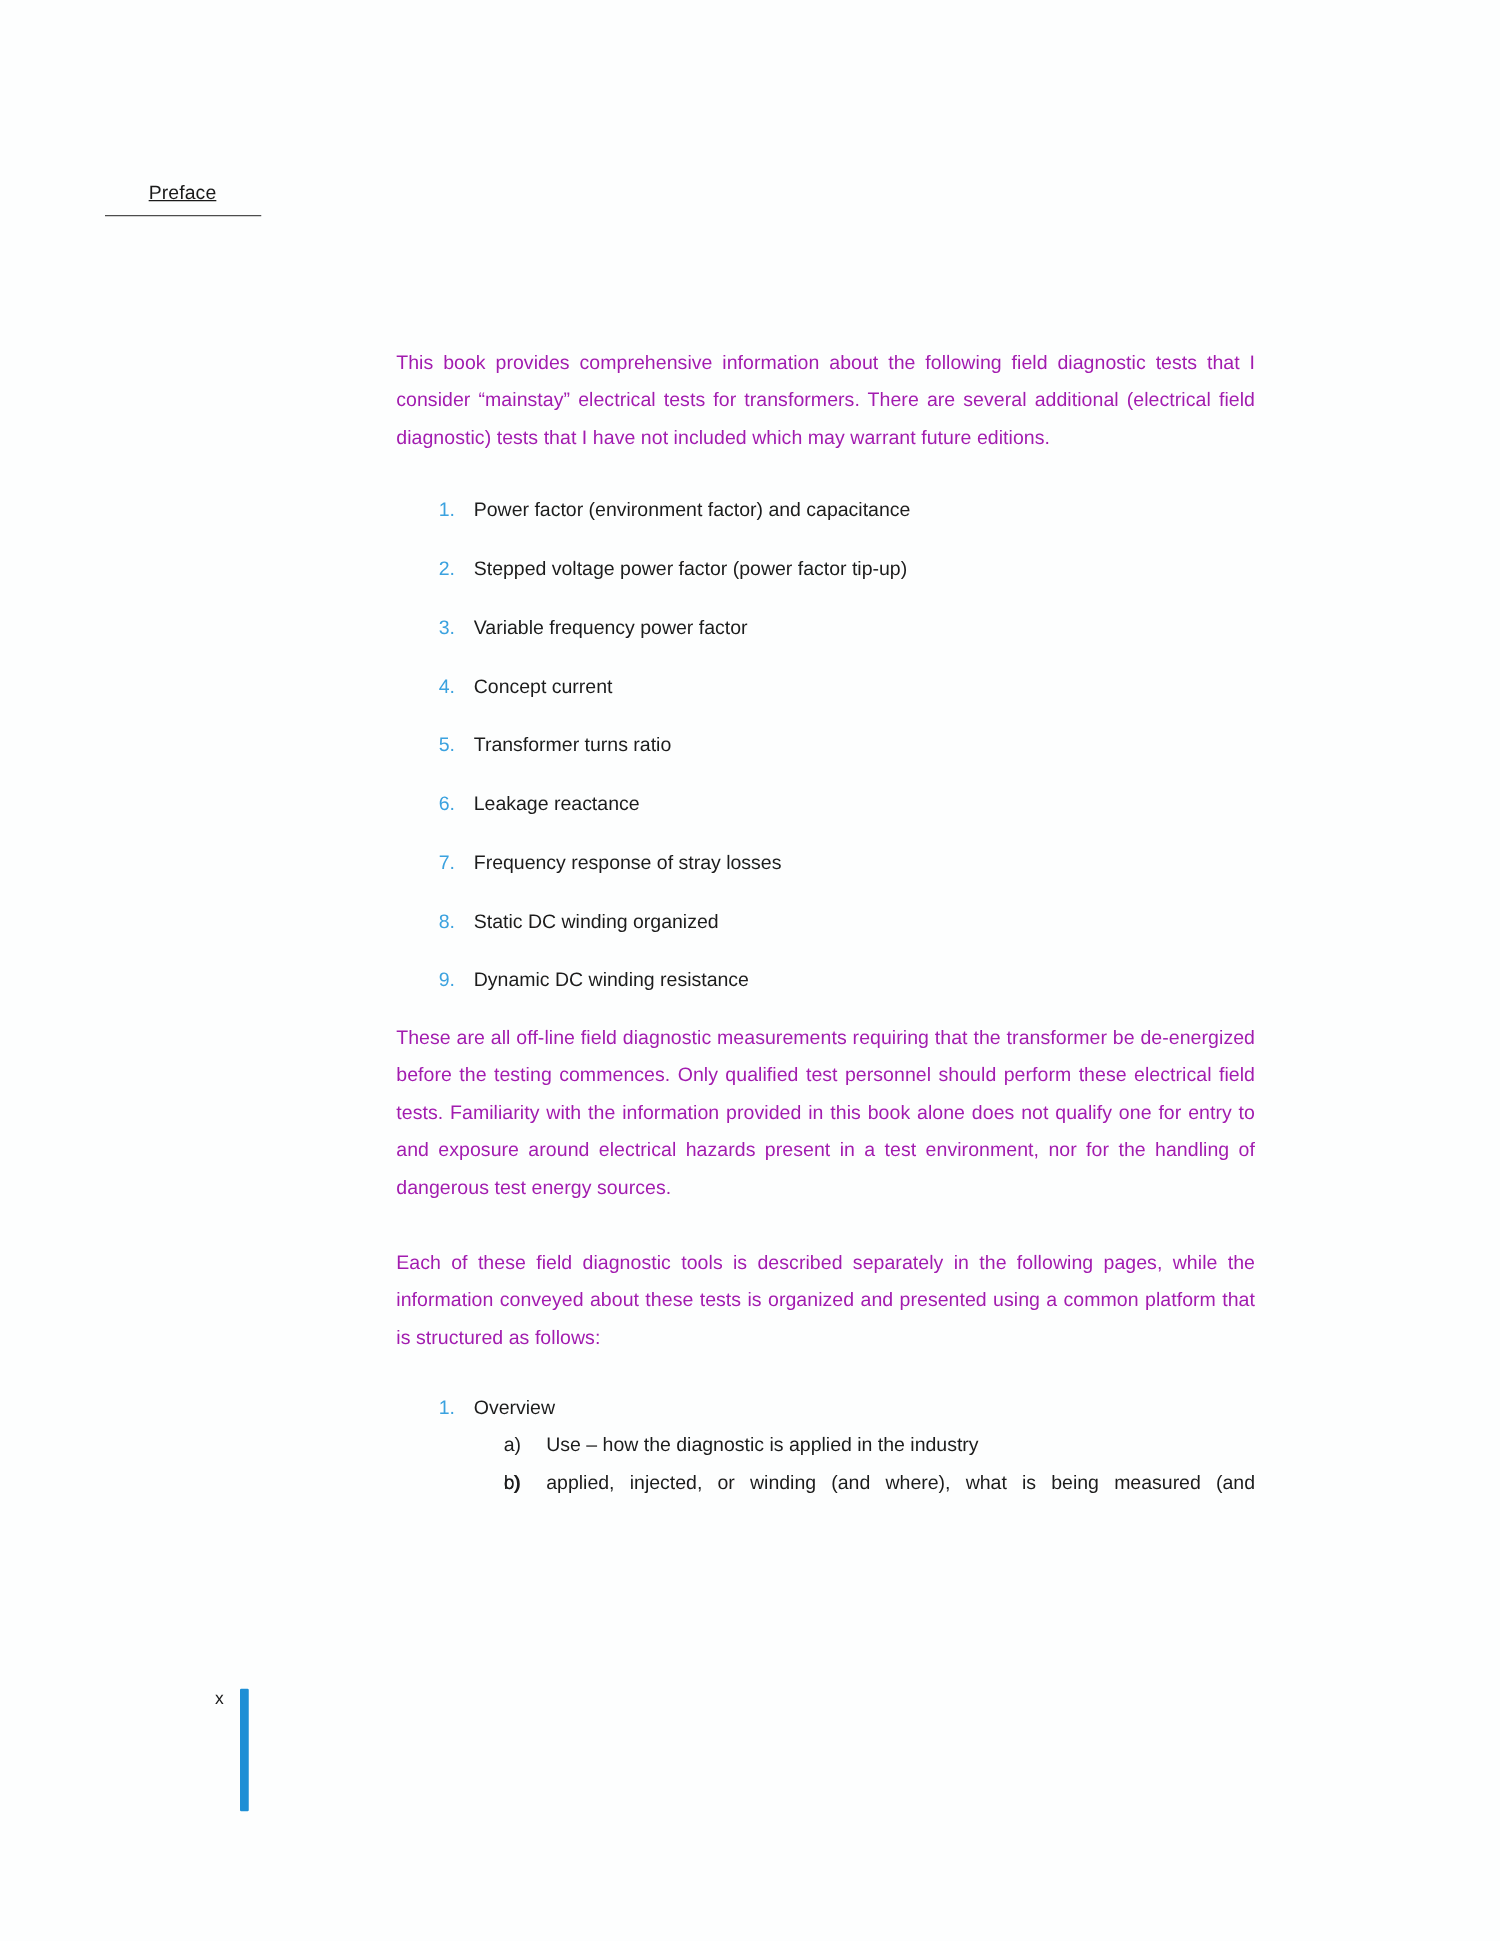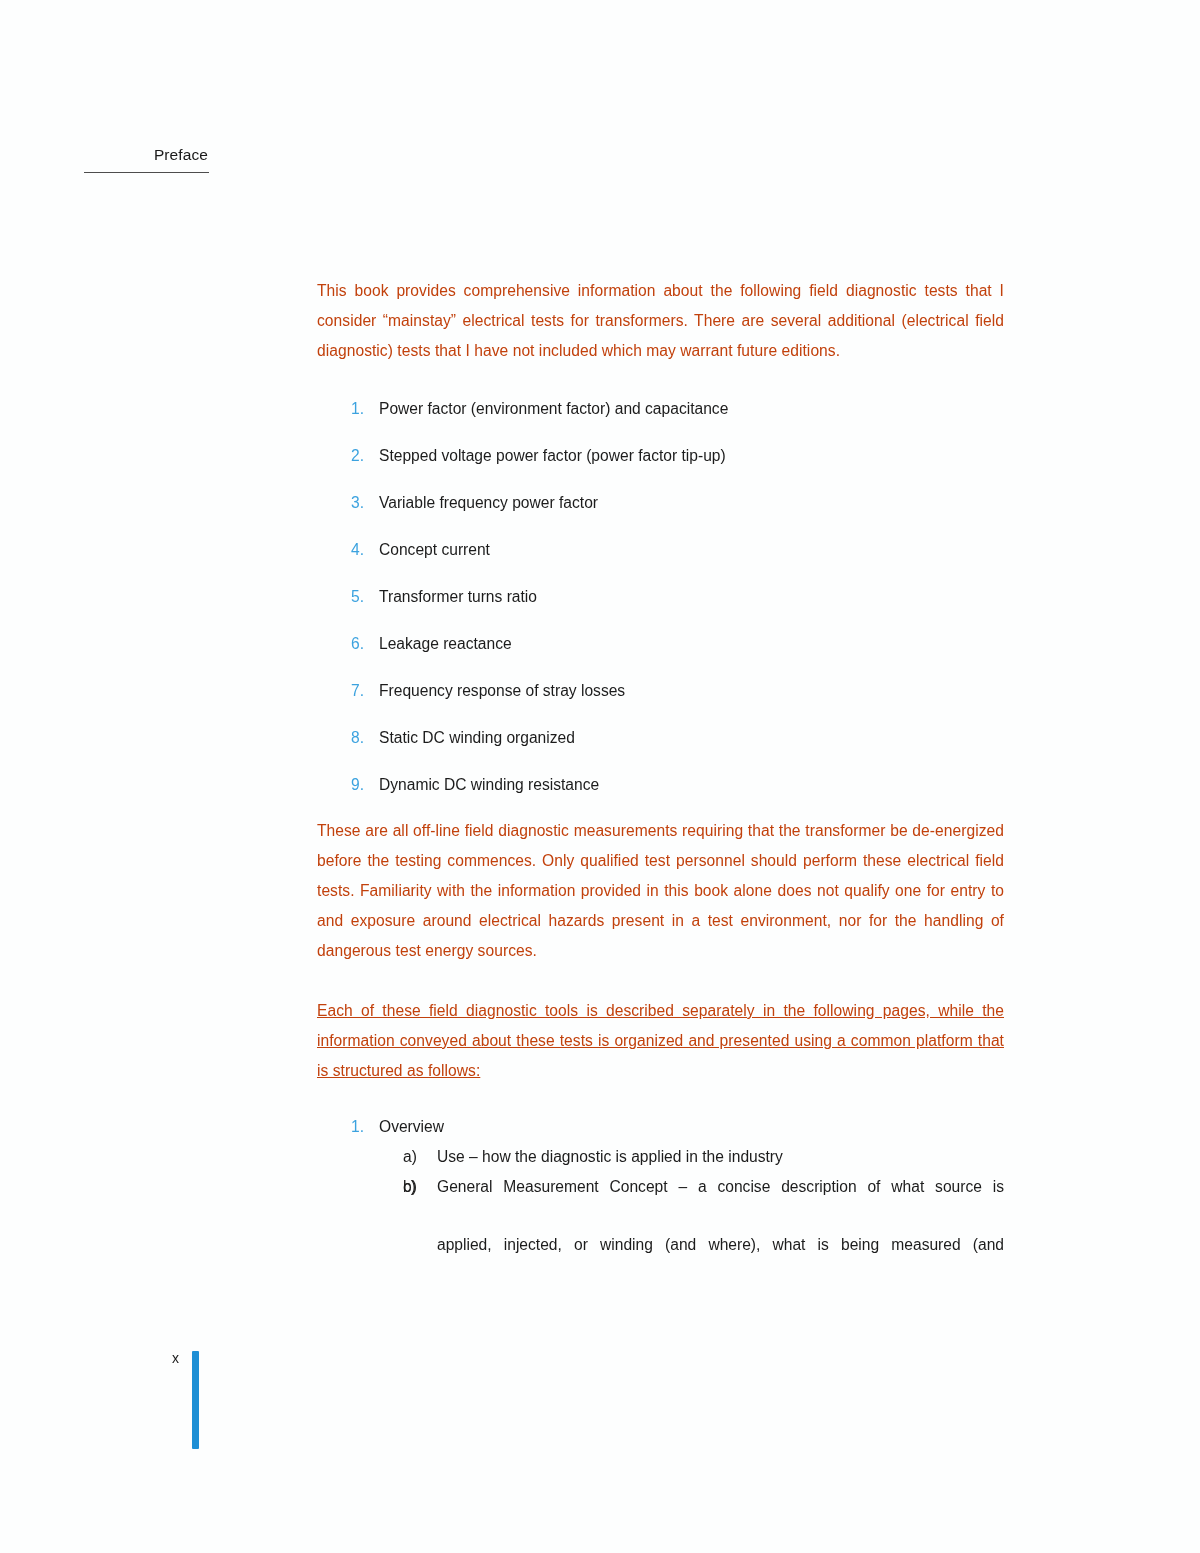--- a/index.html
+++ b/index.html
@@ -21,55 +21,55 @@
 
   
   .header {
     position: absolute;
     left: 84px;
     top: 146px;
     width: 125px;
   }
   .header-label {
     display: block;
-    text-align: right;
+    text-align: center;
     font-size: 15.5px;
     color: #1a1a1a;
     letter-spacing: 0.1px;
     line-height: 1.2;
     padding-bottom: 7px;
     padding-right: 1px;
+    text-decoration: underline;
   }
   .header-rule {
     display: block;
     width: 125px;
     height: 1.5px;
     background: #4d4d4d;
   }
 
   
   .content {
     position: absolute;
     left: 317px;
     top: 276px;
     width: 687px;
   }
   p.body-par {
     margin: 0 0 30px 0;
     font-size: 15.6px;
     line-height: 30px;
-    color: #c2410c;
+    color: #a21caf;
     text-align: justify;
     text-justify: inter-word;
     letter-spacing: 0.05px;
     hyphens: none;
   }
   p.body-par.tight {
     margin-bottom: 26px;
-    text-decoration: underline;
   }
 
   
   ol.main-list {
     list-style: none;
     margin: 0 0 0 0;
     padding: 0;
   }
   ol.main-list > li {
     position: relative;
@@ -228,21 +228,20 @@
         <ol class="sub-list">
           <li class="lvl2">
             <span class="alpha">a)</span>
             <span class="txt">Use – how the diagnostic is applied in the industry</span>
           </li>
           <li class="lvl2">
             <span class="alpha">b)</span>
           </li>
           <li class="lvl2">
             <span class="alpha">c)</span>
-            <span class="txt cont">General Measurement Concept – a concise description of what source is</span>
             <span class="txt cont">applied, injected, or winding (and where), what is being measured (and</span>
           </li>
         </ol>
       </li>
     </ol>
 
   </div>
 
   <div class="folio">x</div>
   <div class="folio-bar"></div>

